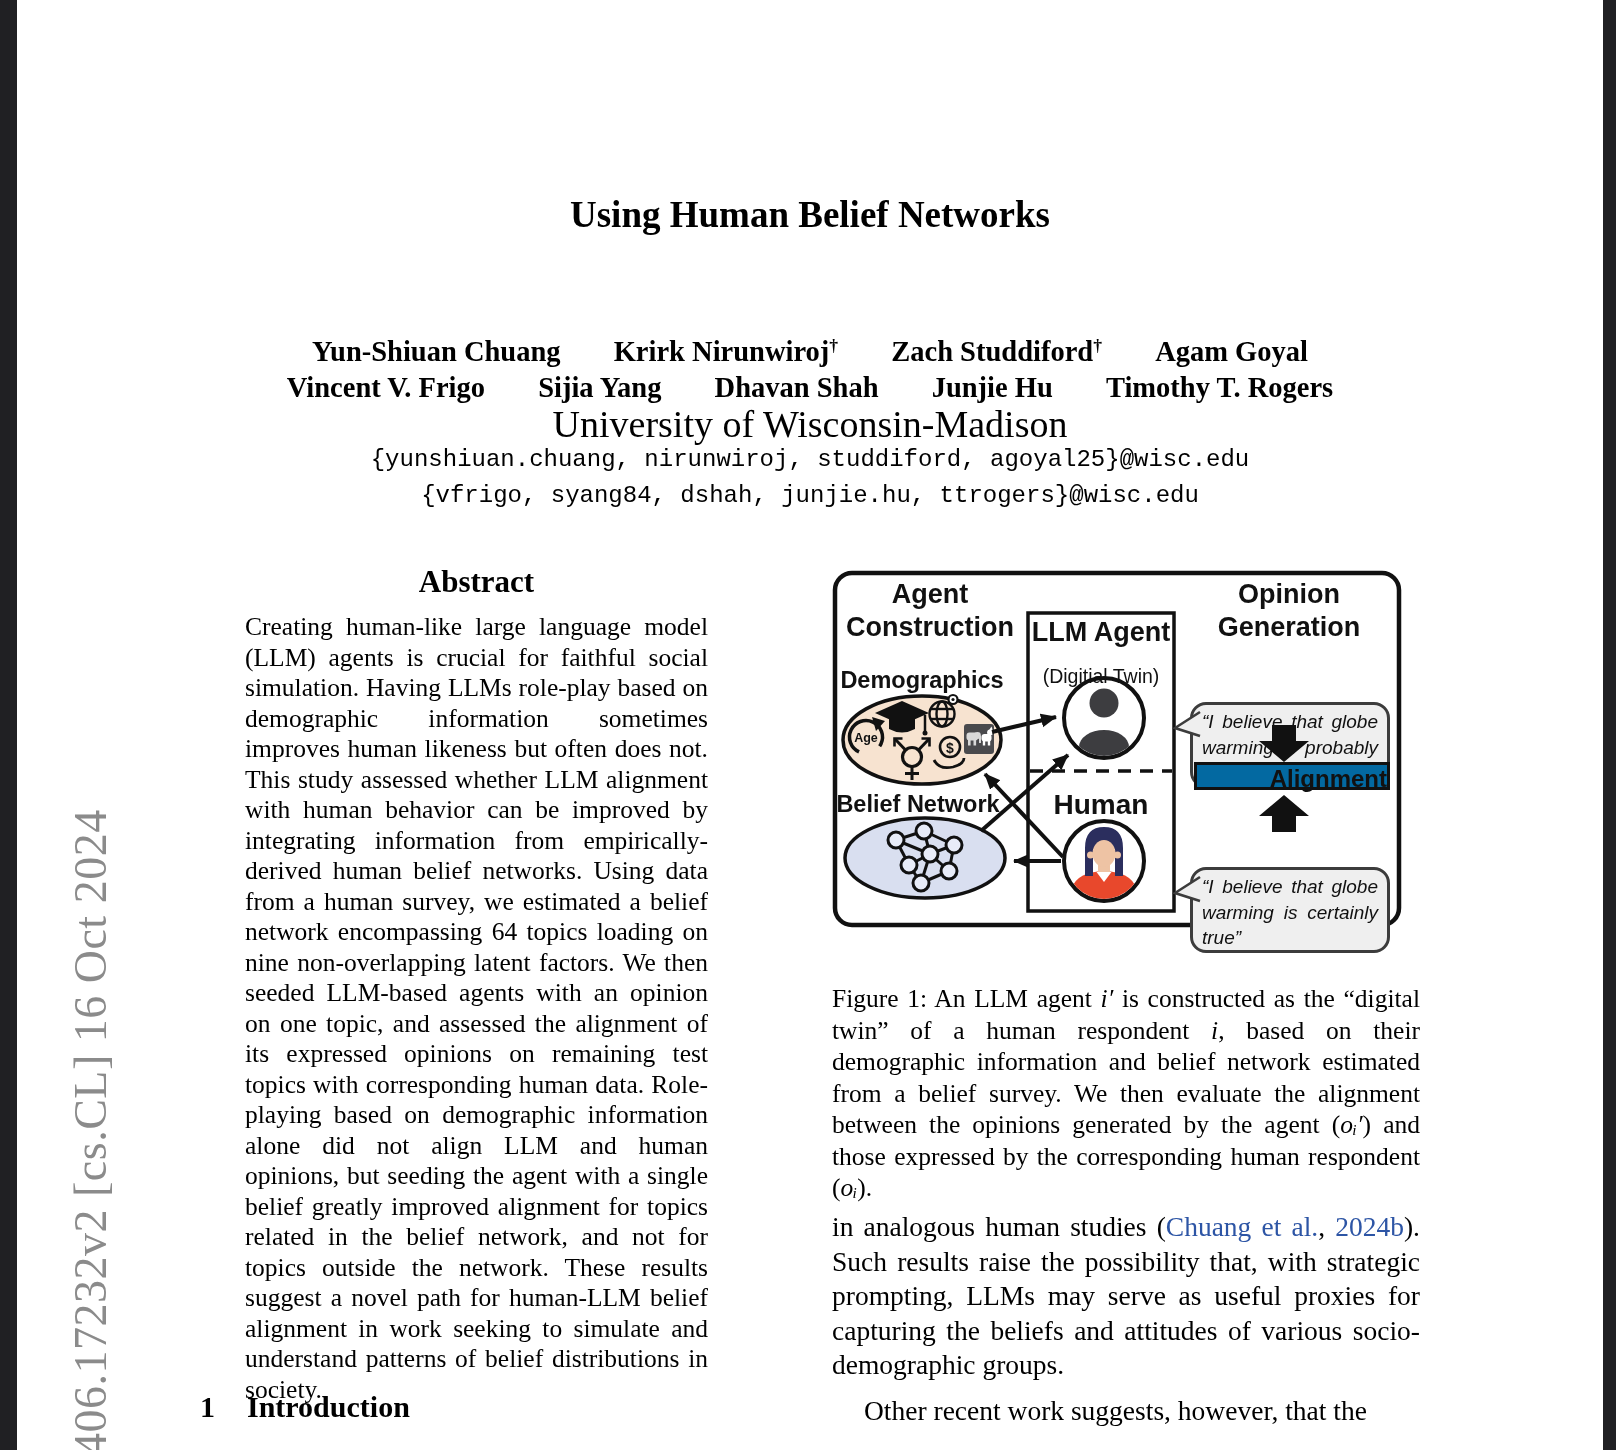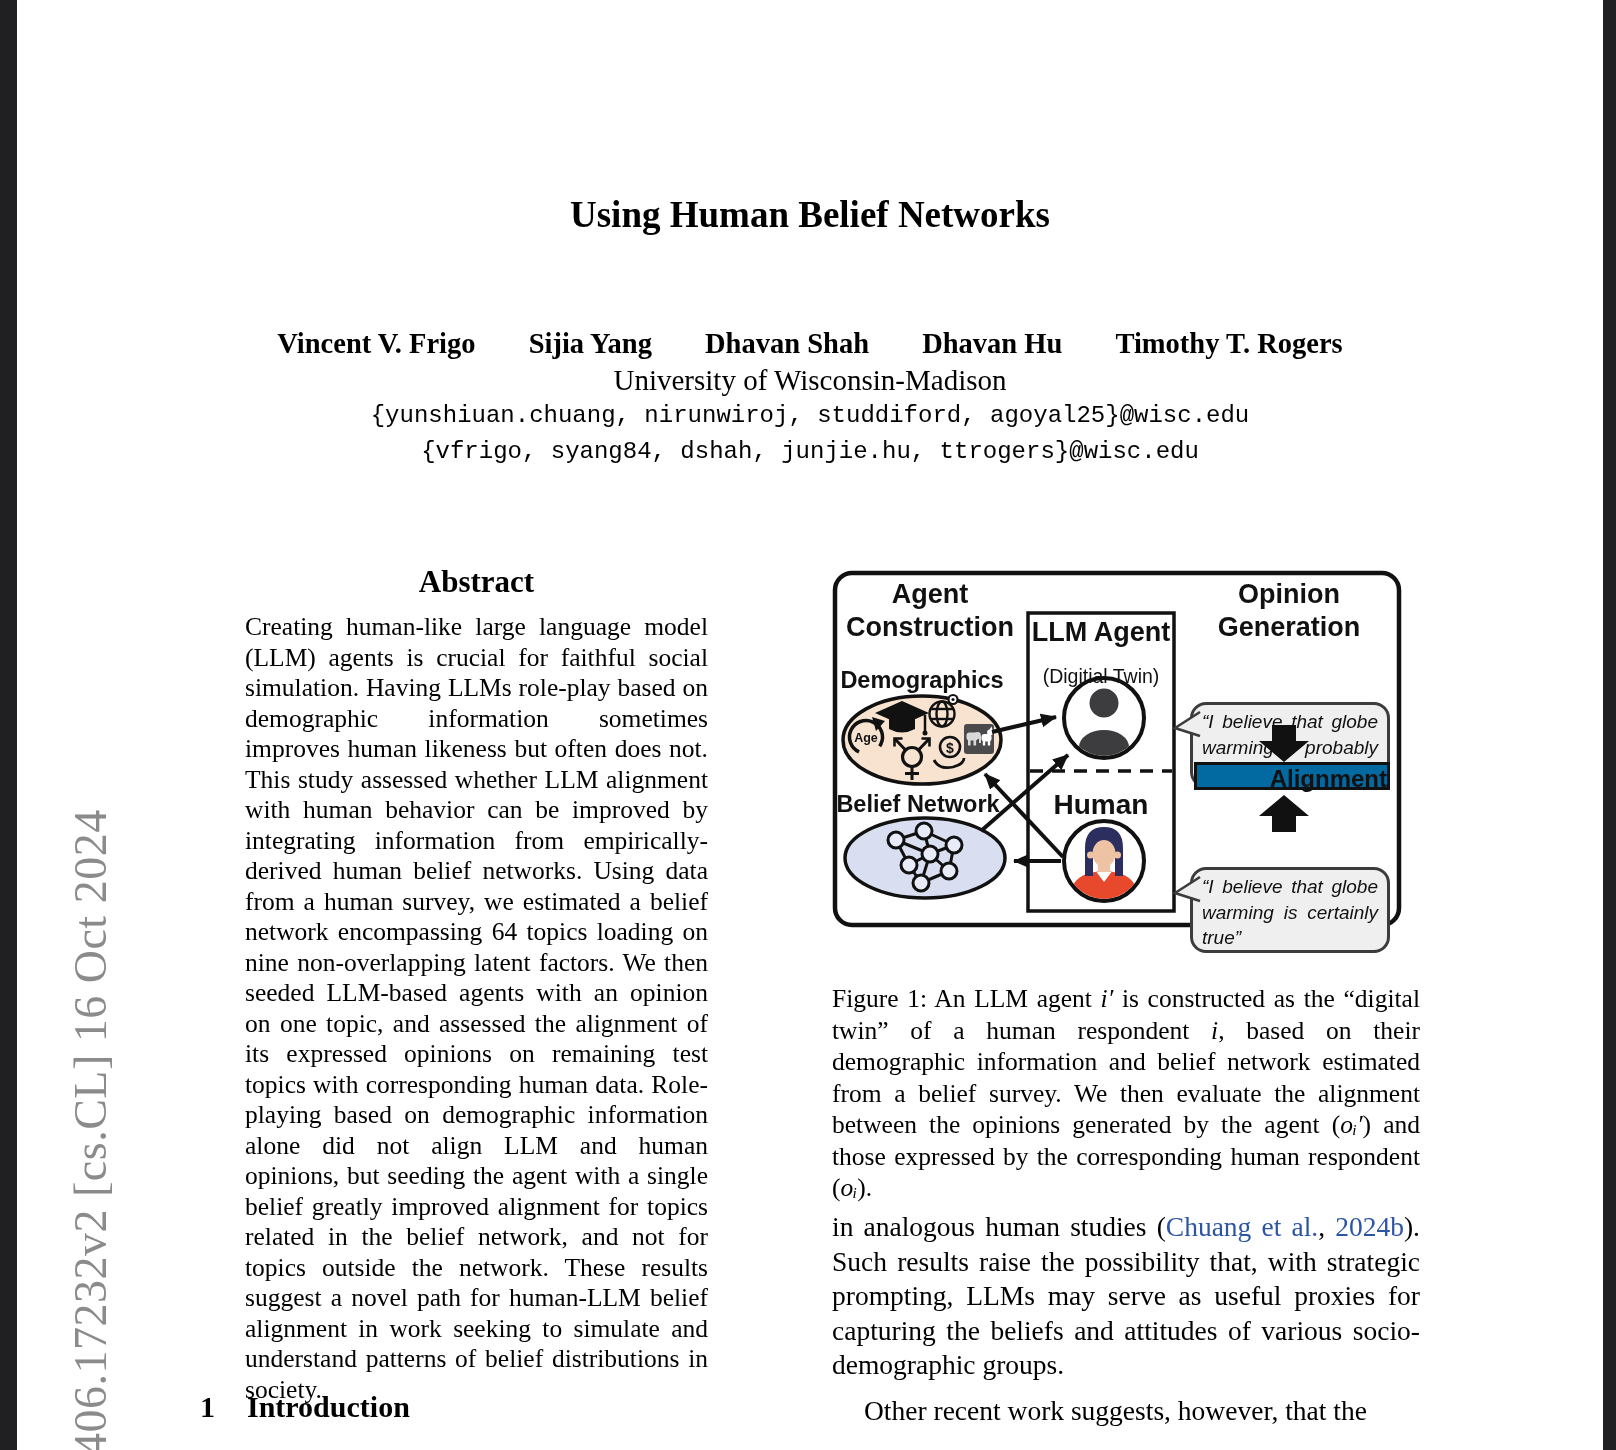--- a/index.html
+++ b/index.html
@@ -12,21 +12,21 @@
   .arxiv-watermark{position:absolute;left:64px;top:1456px;transform:rotate(-90deg);
         transform-origin:0 0;white-space:nowrap;color:#8b8b8b;
         font-size:46px;letter-spacing:0.5px;font-family:"Liberation Serif",serif;}
 
   .title{position:absolute;left:200px;top:192px;width:1220px;text-align:center;
         font-weight:bold;font-size:37px;line-height:45px;}
   .authors-block{position:absolute;left:200px;top:326px;width:1220px;text-align:center;}
   .authors-row{font-weight:bold;font-size:28.5px;line-height:36px;}
   .author{margin:0 23px;white-space:nowrap;}
   .author sup{font-size:0.62em;}
-  .affiliation{font-size:29px;line-height:36px;}
+  .affiliation{font-size:38px;line-height:36px;}
   .email-line{font-family:"Liberation Mono","DejaVu Sans Mono",monospace;
         font-size:24px;line-height:36px;letter-spacing:0px;}
 
   .abstract-heading{position:absolute;left:245px;top:564px;width:463px;text-align:center;
         font-weight:bold;font-size:31px;}
   .abstract-body{position:absolute;left:245px;top:612px;width:463px;text-align:justify;
         font-size:25.5px;line-height:30.5px;}
   .intro-heading{position:absolute;left:200px;top:1390px;font-weight:bold;font-size:30px;}
   .intro-heading .sec-num{display:inline-block;margin-right:32px;}
 
@@ -73,24 +73,30 @@
   <div class="edge-bar right"></div>
 
   <div class="arxiv-watermark">406.17232v2  [cs.CL]  16 Oct 2024</div>
 
   <div class="title">
     <div>Using Human Belief Networks</div>
   </div>
 
   <div class="authors-block">
     <div class="authors-row">
+      <span class="author"><span>Yun-Shiuan Chuang</span><sup></sup></span>
+      <span class="author"><span>Krirk Nirunwiroj</span><sup>†</sup></span>
+      <span class="author"><span>Zach Studdiford</span><sup>†</sup></span>
+      <span class="author"><span>Agam Goyal</span><sup></sup></span>
+    </div>
+    <div class="authors-row">
       <span class="author"><span>Vincent V. Frigo</span></span>
       <span class="author"><span>Sijia Yang</span></span>
       <span class="author"><span>Dhavan Shah</span></span>
-      <span class="author"><span>Dhavan Hu</span></span>
+      <span class="author"><span>Junjie Hu</span></span>
       <span class="author"><span>Timothy T. Rogers</span></span>
     </div>
     <div class="affiliation">University of Wisconsin-Madison</div>
     <div class="email-line">{yunshiuan.chuang, nirunwiroj, studdiford, agoyal25}@wisc.edu</div>
     <div class="email-line">{vfrigo, syang84, dshah, junjie.hu, ttrogers}@wisc.edu</div>
   </div>
 
   <div class="abstract-heading">Abstract</div>
   <div class="abstract-body">Creating human-like large language model (LLM) agents is crucial for faithful social simulation. Having LLMs role-play based on demographic information sometimes improves human likeness but often does not. This study assessed whether LLM alignment with human behavior can be improved by integrating information from empirically-derived human belief networks. Using data from a human survey, we estimated a belief network encompassing 64 topics loading on nine non-overlapping latent factors. We then seeded LLM-based agents with an opinion on one topic, and assessed the alignment of its expressed opinions on remaining test topics with corresponding human data. Role-playing based on demographic information alone did not align LLM and human opinions, but seeding the agent with a single belief greatly improved alignment for topics related in the belief network, and not for topics outside the network. These results suggest a novel path for human-LLM belief alignment in work seeking to simulate and understand patterns of belief distributions in society.</div>
 

